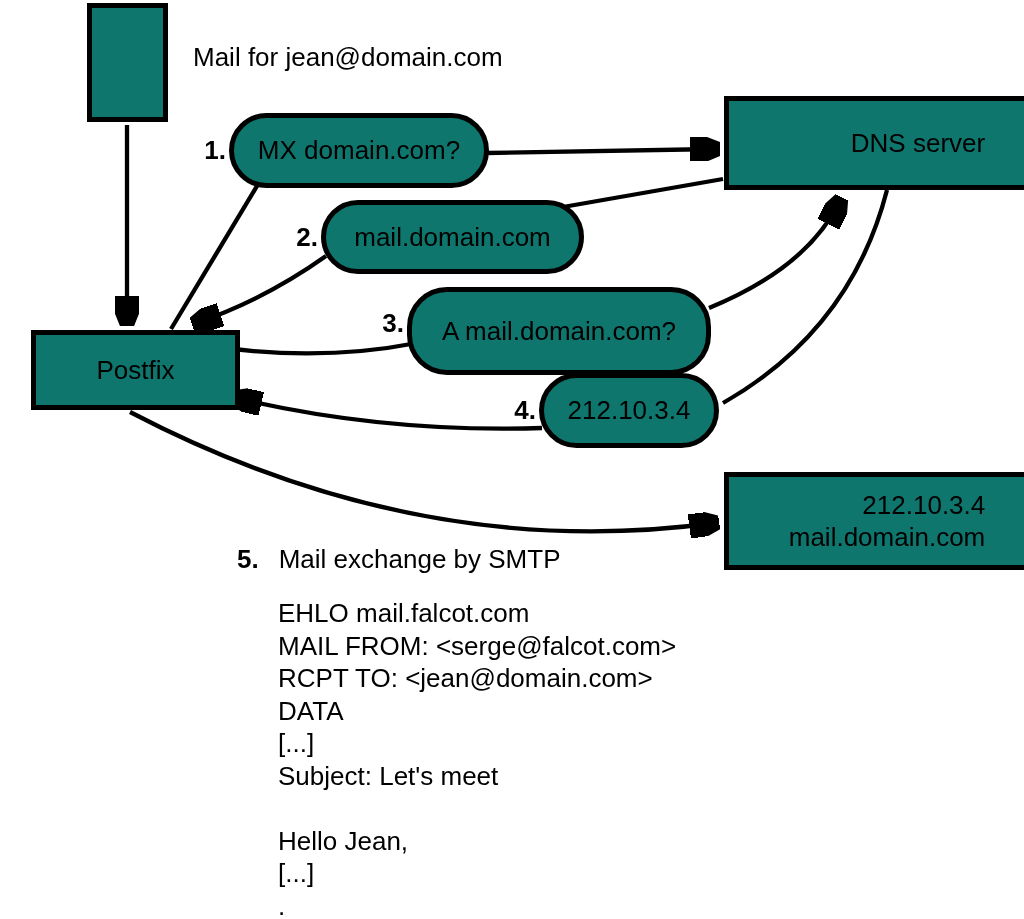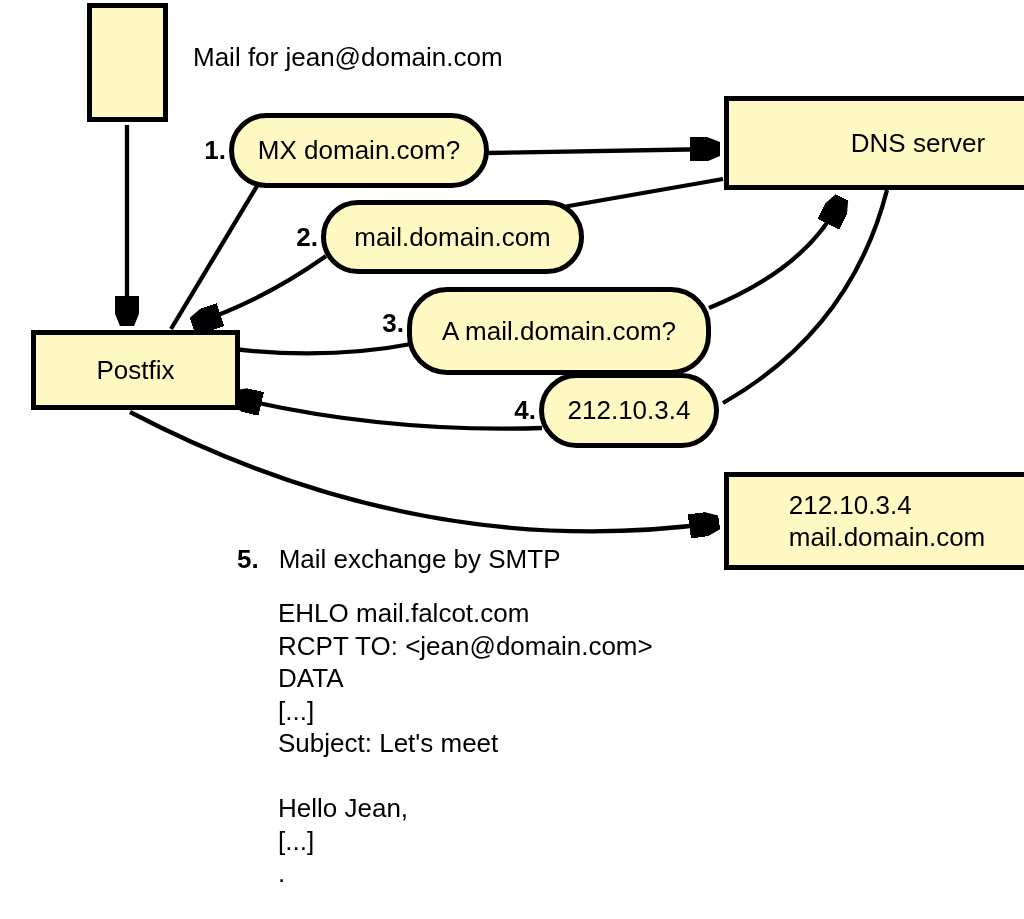--- a/index.html
+++ b/index.html
@@ -24,29 +24,29 @@
     z-index: 1;
   }
   #arrow-layer path {
     fill: none;
     stroke: #000000;
     stroke-width: 4.3;
   }
   .box {
     position: absolute;
     box-sizing: border-box;
-    background: #fef9c3;
+    background: #0f766e;
     border: 5px solid #000000;
     display: flex;
     align-items: center;
     justify-content: center;
     z-index: 2;
     font-size: 26px;
     line-height: 1.25;
-    text-align: left;
+    text-align: right;
   }
   .pill {
     border-radius: 40px;
   }
   .step-num {
     position: absolute;
     z-index: 3;
     font-size: 26px;
     font-weight: bold;
     text-align: right;
@@ -135,20 +135,21 @@
   <div class="box pill" style="left:510px; top:373px; width:180px; height:75px;">
     <span>212.10.3.4</span>
   </div>
 
   <div id="step5-line" class="free-label" style="left:208px; top:544px;">
     <span class="num">5.</span><span class="gap"></span><span>Mail exchange by SMTP</span>
   </div>
 
   <div id="smtp-block">
     <div class="smtp-line">EHLO mail.falcot.com</div>
+    <div class="smtp-line">MAIL FROM: &lt;serge@falcot.com&gt;</div>
     <div class="smtp-line">RCPT TO: &lt;jean@domain.com&gt;</div>
     <div class="smtp-line">DATA</div>
     <div class="smtp-line">[...]</div>
     <div class="smtp-line">Subject: Let's meet</div>
     <div class="smtp-line"></div>
     <div class="smtp-line">Hello Jean,</div>
     <div class="smtp-line">[...]</div>
     <div class="smtp-line">.</div>
   </div>
 

